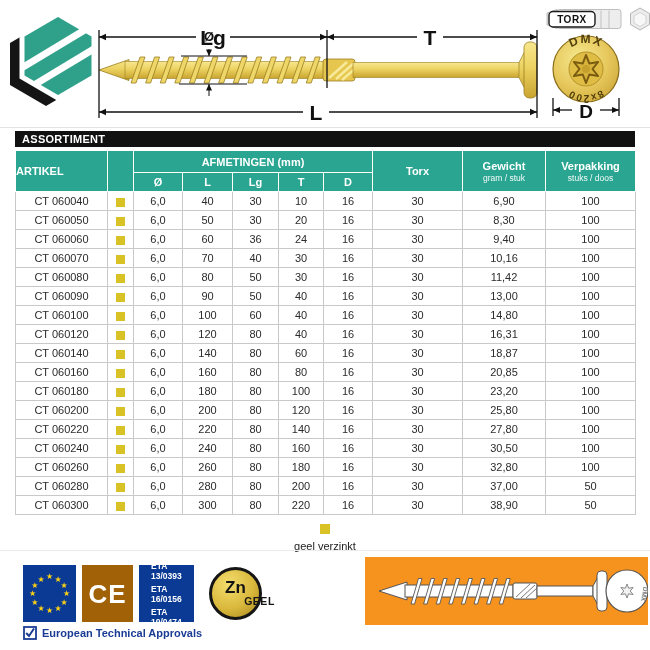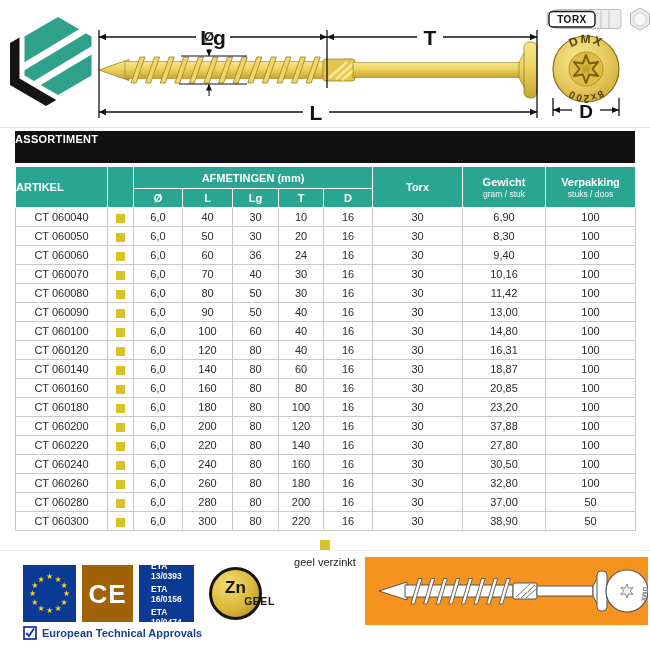--- a/index.html
+++ b/index.html
@@ -7,21 +7,21 @@
   .abs{position:absolute;}
   svg text{font-family:"Liberation Sans","DejaVu Sans",sans-serif;}
 
   
   .logo{left:8px;top:6px;width:88px;height:110px;}
   .drawing-svg{left:95px;top:0;width:555px;height:128px;}
   .divider-top{left:0;top:127px;width:650px;height:1px;background:#e3e3e3;}
 
   
   .table-wrap{left:15px;top:131px;width:620px;}
-  .tbar{background:#111;color:#fff;font-size:11px;font-weight:bold;height:32px;line-height:16px;letter-spacing:.3px;}
+  .tbar{background:#111;color:#fff;font-size:11px;font-weight:bold;height:16px;line-height:16px;padding-left:7px;letter-spacing:.3px;}
   table.assort{border-collapse:collapse;table-layout:fixed;width:620px;margin-top:3px;font-size:11px;}
   table.assort th{background:#2aa591;color:#fff;border:1px solid #fff;font-weight:bold;padding:0;}
   th.h-art{text-align:left;padding-left:7px;font-size:11px;}
   th.h-group{height:21px;font-size:11px;}
   th.h-sub{height:18px;font-size:11px;}
   th .sub{font-weight:normal;font-size:8.5px;opacity:.95;margin-top:1px;}
   table.assort td{border:1px solid #c9c9c9;height:18px;text-align:center;color:#2b2b2b;padding:0;}
   td.c-art{text-align:left;padding-left:7px;color:#333;}
   td.c-sw{}
   .swatch{display:inline-block;width:9px;height:9px;background:#d9c226;vertical-align:middle;}
@@ -337,21 +337,21 @@
         </tr>
         <tr>
           <td class="c-art">CT 060200</td>
           <td class="c-sw"><span class="swatch"></span></td>
           <td>6,0</td>
           <td>200</td>
           <td>80</td>
           <td>120</td>
           <td>16</td>
           <td>30</td>
-          <td>37,88</td>
+          <td>25,80</td>
           <td>100</td>
         </tr>
         <tr>
           <td class="c-art">CT 060220</td>
           <td class="c-sw"><span class="swatch"></span></td>
           <td>6,0</td>
           <td>220</td>
           <td>80</td>
           <td>140</td>
           <td>16</td>

